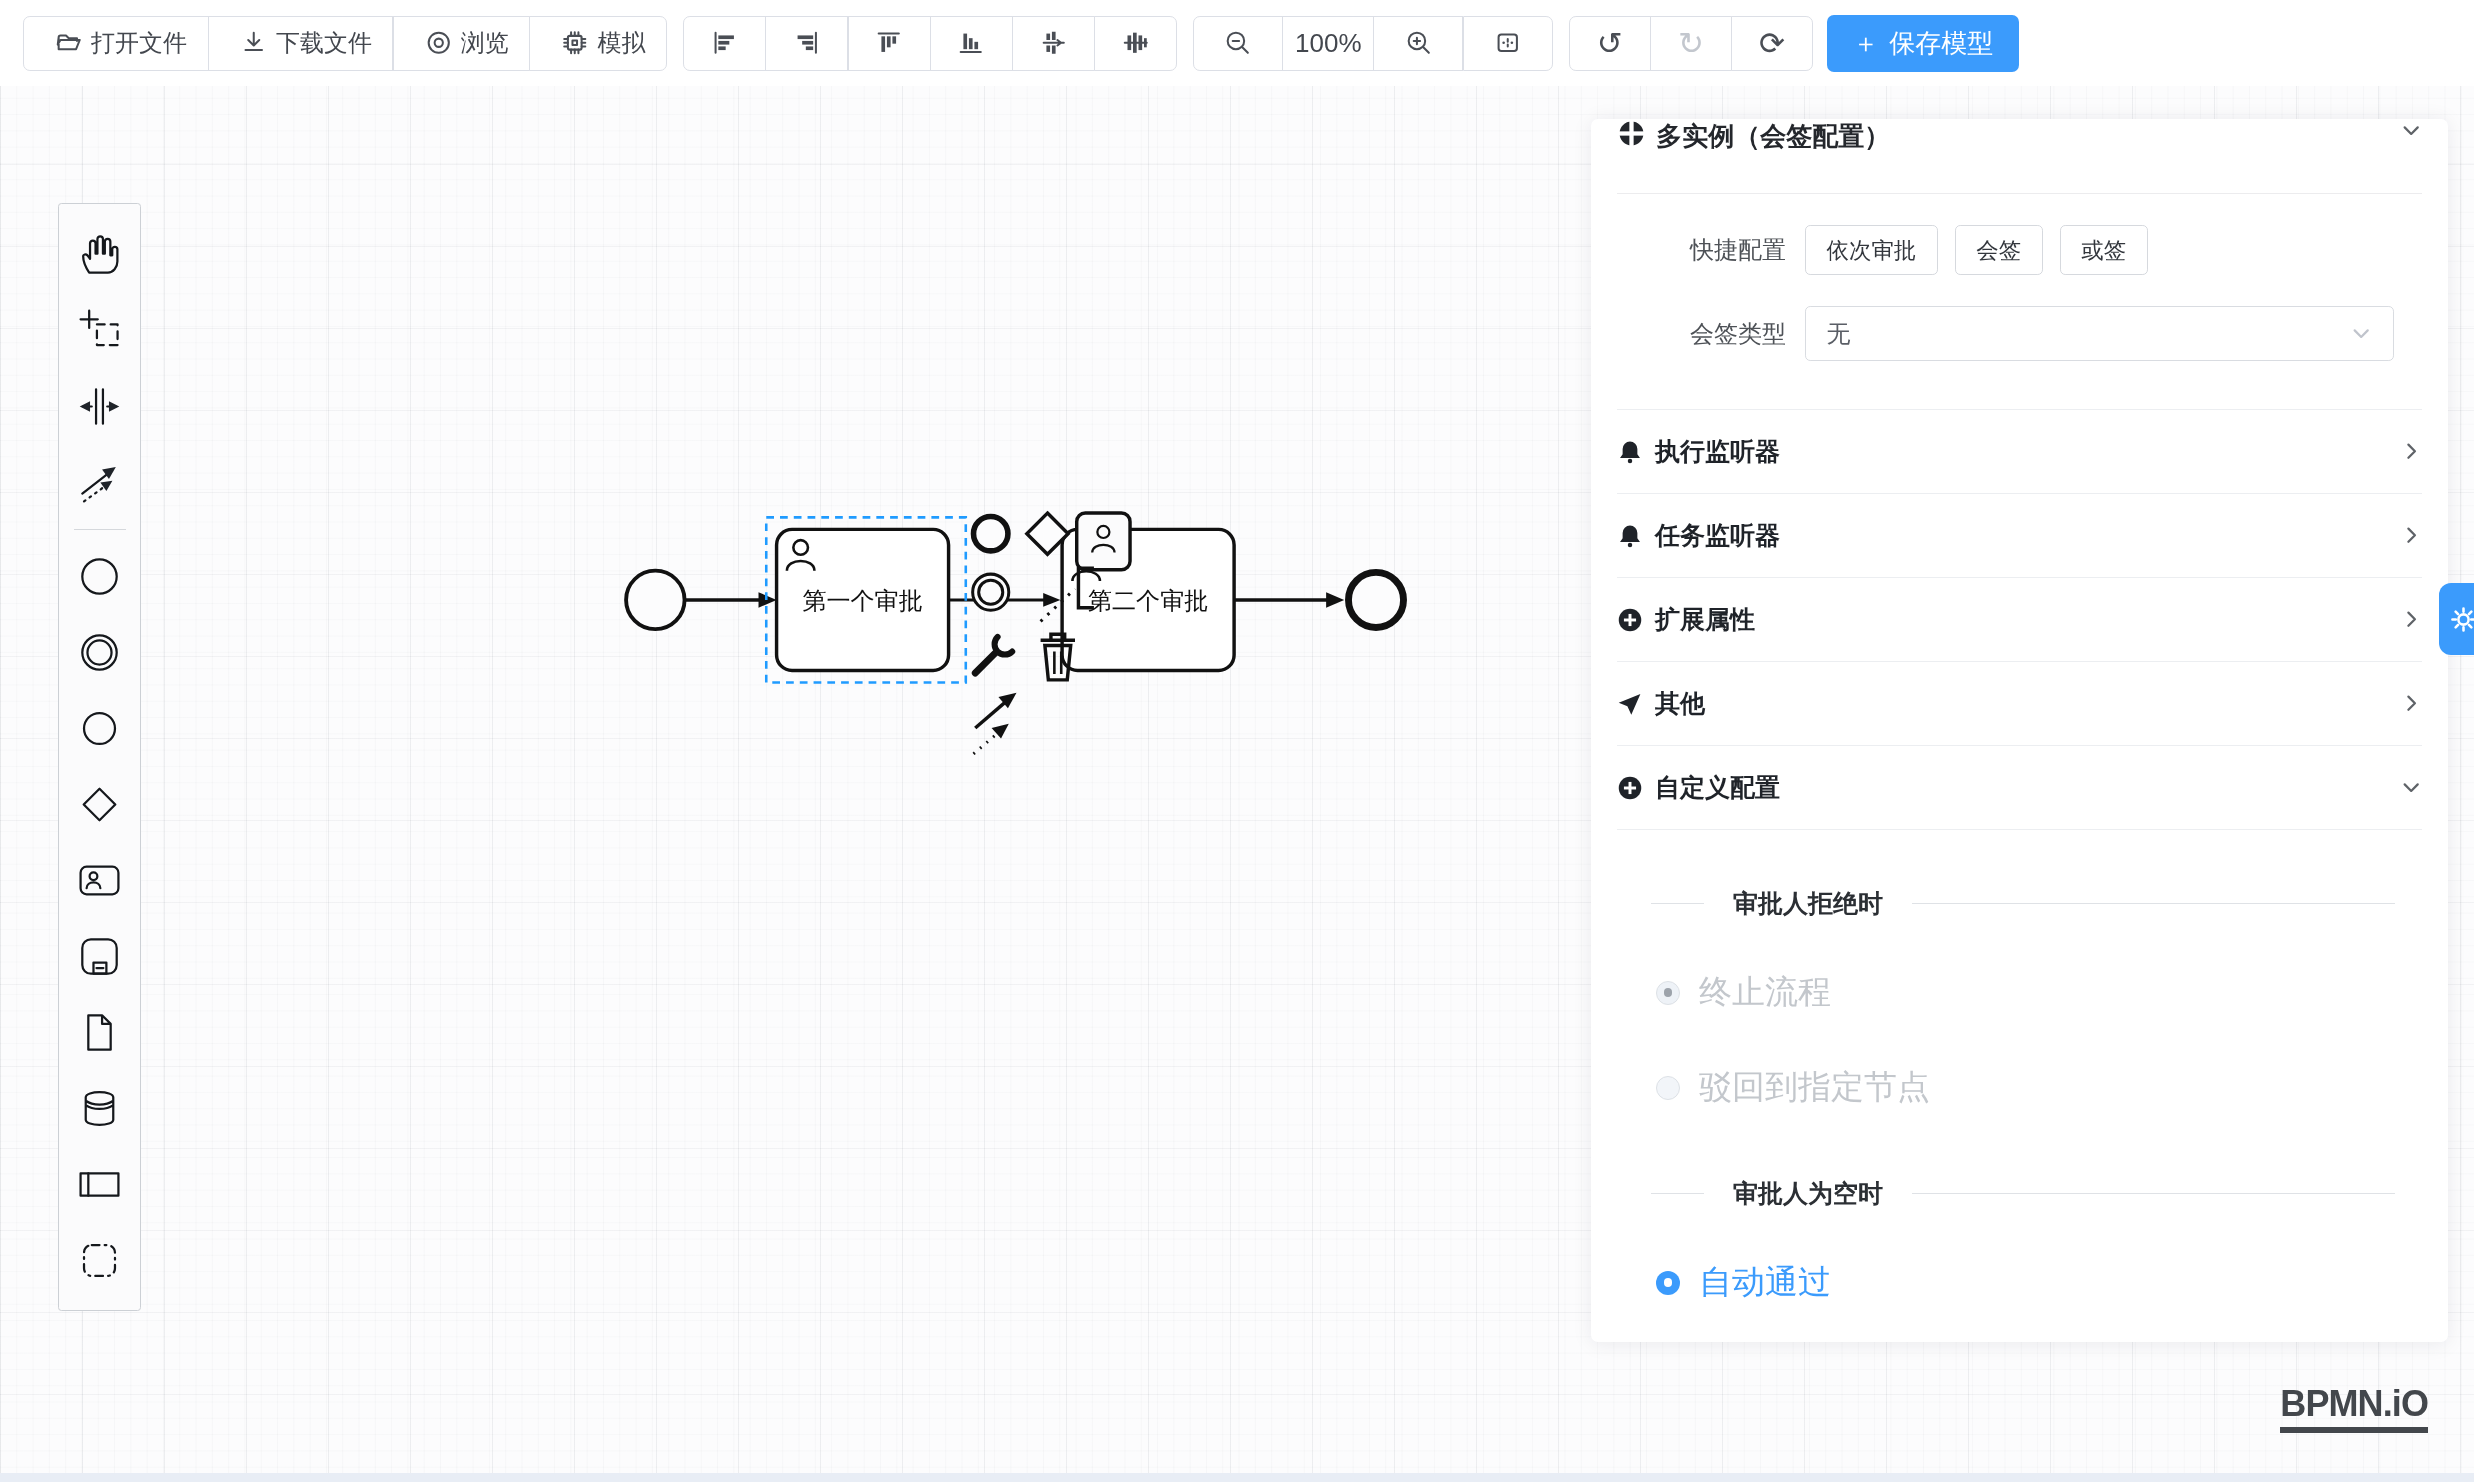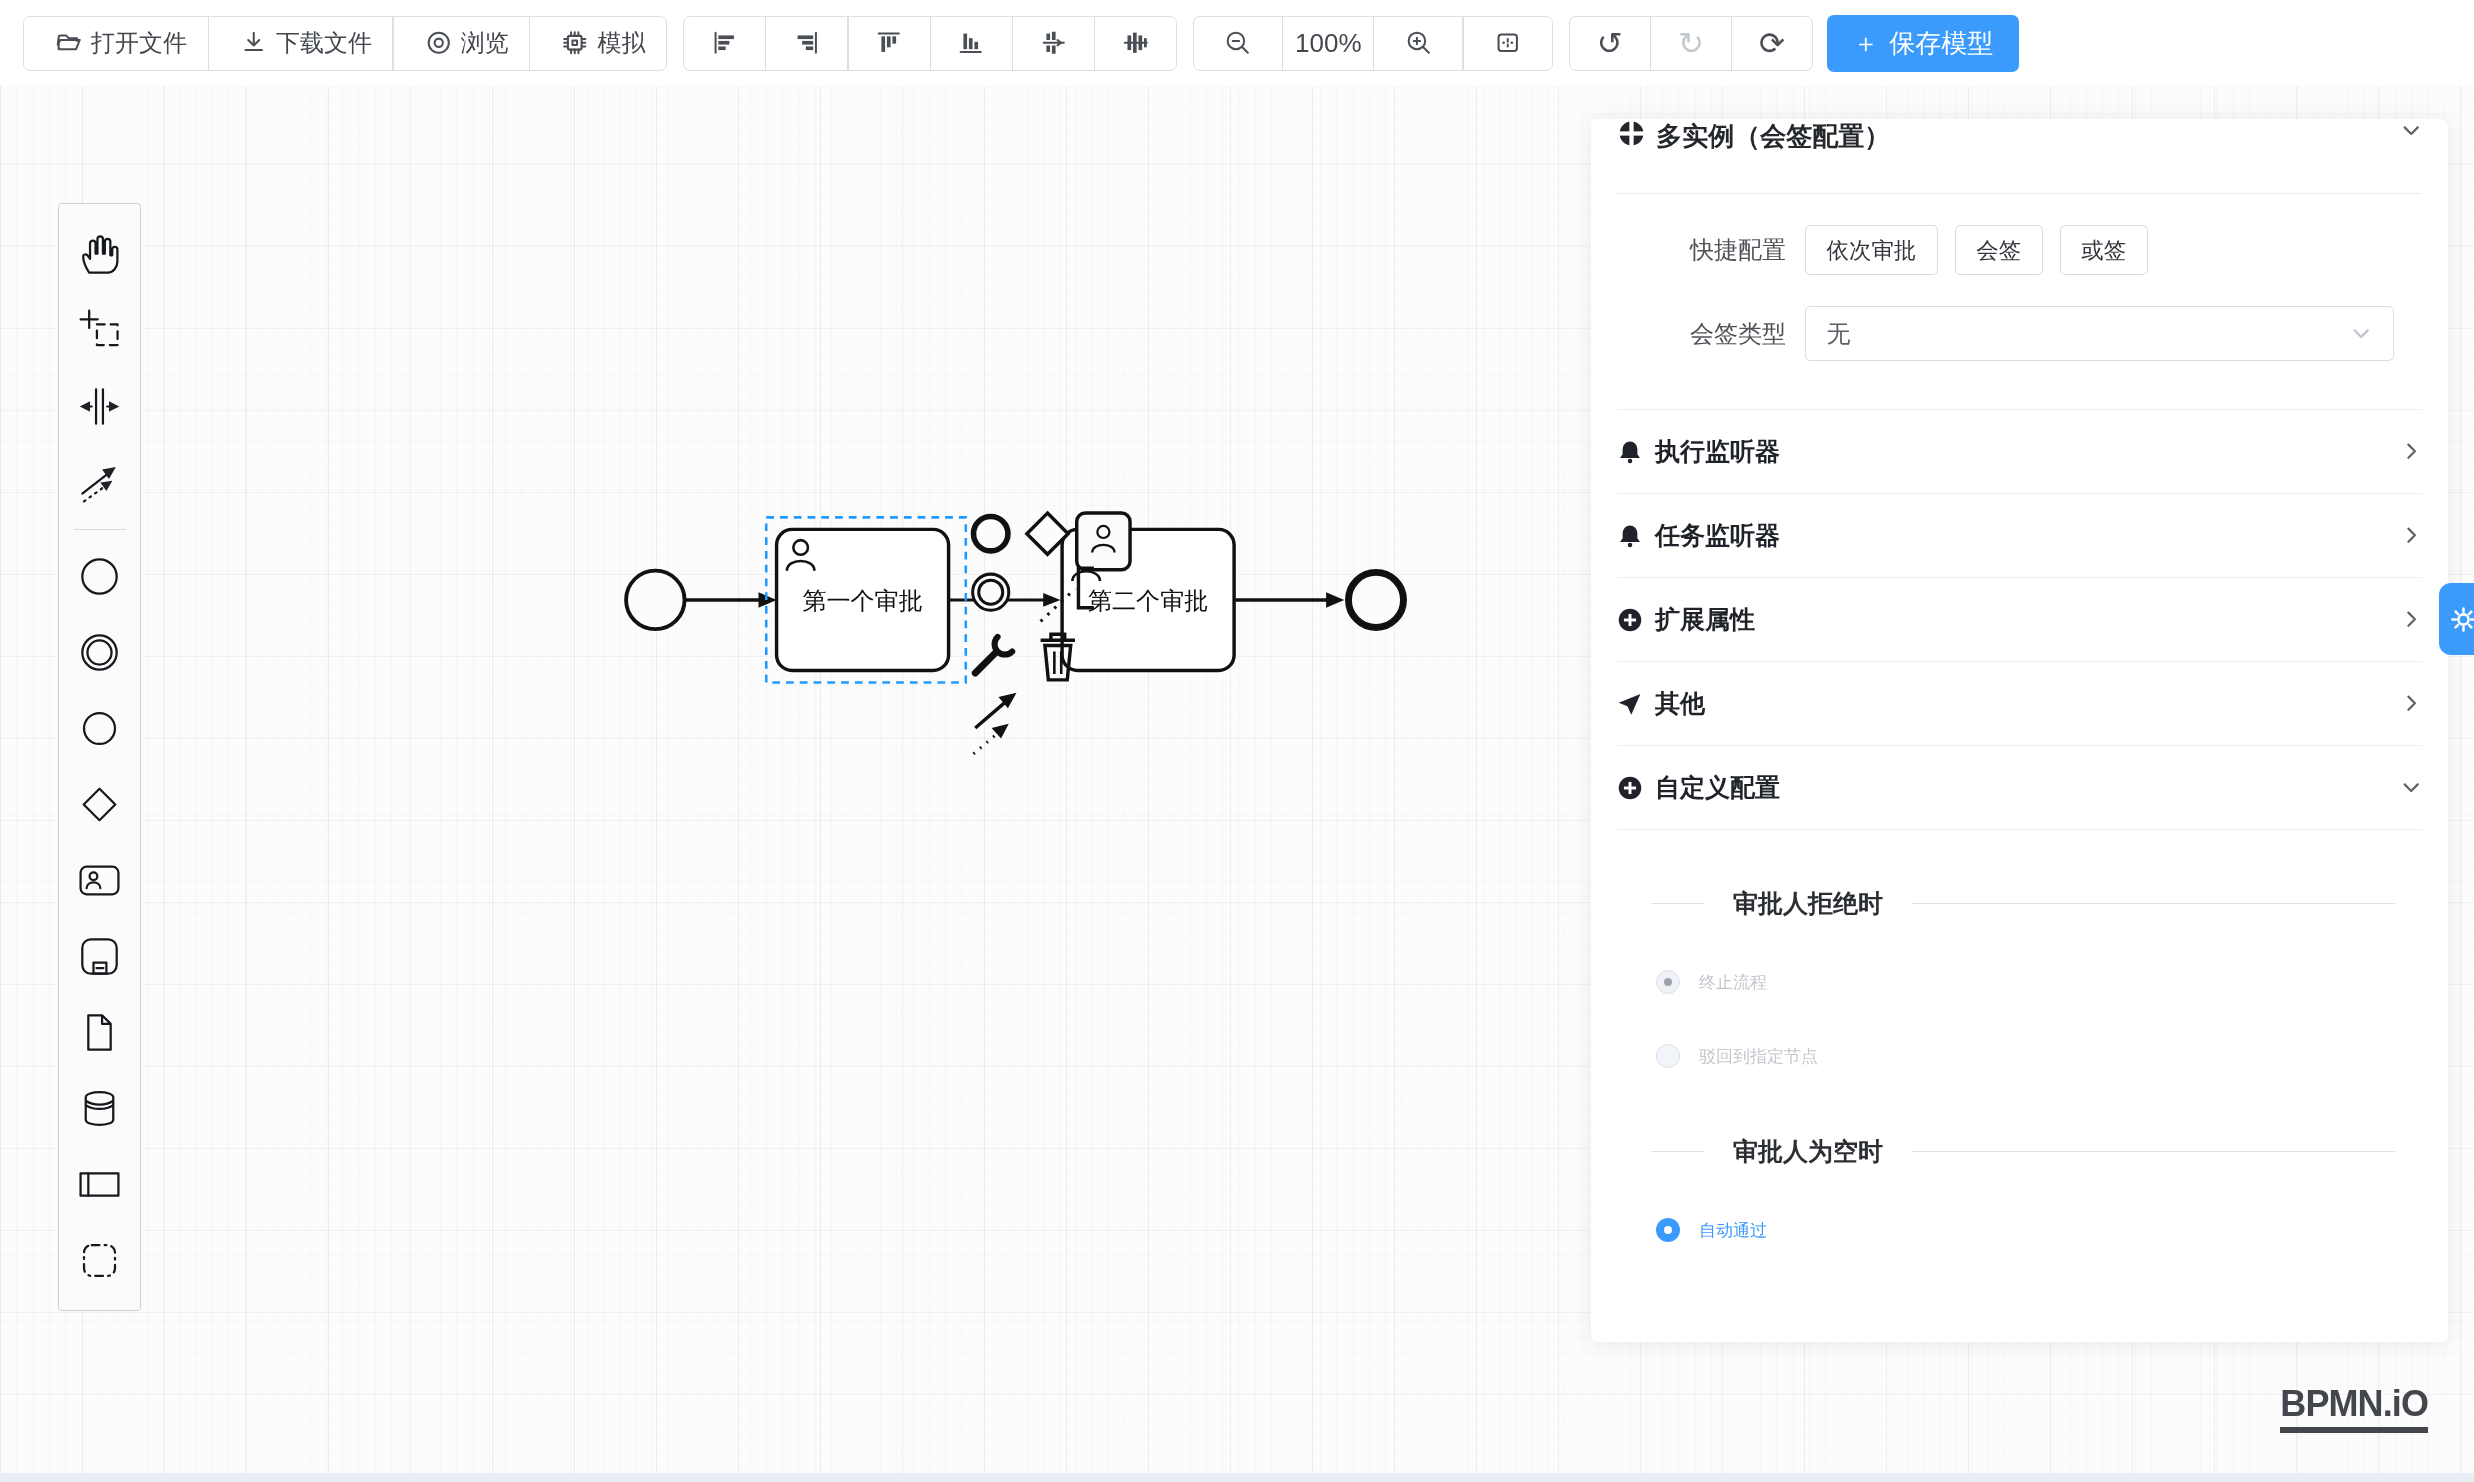--- a/index.html
+++ b/index.html
@@ -48,21 +48,21 @@
     display:flex;align-items:center;justify-content:space-between;padding:0 20.6px;box-sizing:border-box;
     font-size:24px;color:#5a5e66;cursor:pointer;}
   .sections{margin:48px 26px 0 26px;border-top:0.9px solid #eceef1;}
   .section-row{height:83px;display:flex;align-items:center;gap:12px;border-bottom:0.9px solid #eceef1;
     font-size:25px;font-weight:600;color:#1f2329;cursor:pointer;}
   .section-row .chev{margin-left:auto;}
   .divider-row{display:flex;align-items:center;margin:57px 53px 0 60px;}
   .dline-s{width:53px;height:1.7px;background:#dfe2e6;flex:0 0 auto;}
   .dline-l{flex:1;height:1.7px;background:#dfe2e6;}
   .divider-title{margin:0 29px;font-size:25px;font-weight:700;color:#2b2f34;}
-  .radio-row{display:flex;align-items:center;gap:19px;margin:50px 26px 0 65px;font-size:17px;cursor:pointer;}
+  .radio-row{display:flex;align-items:center;gap:19px;margin:50px 26px 0 65px;font-size:33px;cursor:pointer;}
   .radio{width:24px;height:24px;border-radius:50%;box-sizing:border-box;position:relative;flex:0 0 auto;}
   .radio.dis-on{background:#eef2f7;border:1.7px solid #dde1e6;}
   .radio.dis-on::after{content:"";position:absolute;left:50%;top:50%;width:8.6px;height:8.6px;margin:-4.3px 0 0 -4.3px;
     border-radius:50%;background:#9da3ab;}
   .radio.dis-off{background:#f2f5f9;border:1.7px solid #dde1e6;}
   .radio.on{background:#3b9bfc;border:none;}
   .radio.on::after{content:"";position:absolute;left:50%;top:50%;width:8.6px;height:8.6px;margin:-4.3px 0 0 -4.3px;
     border-radius:50%;background:#fff;}
   .radio.off{background:#fff;border:1.7px solid #d4d7dc;}
   .lbl-dis{color:#c3c7cc;} .lbl-on{color:#3b9bfc;} .lbl-off{color:#303339;}

